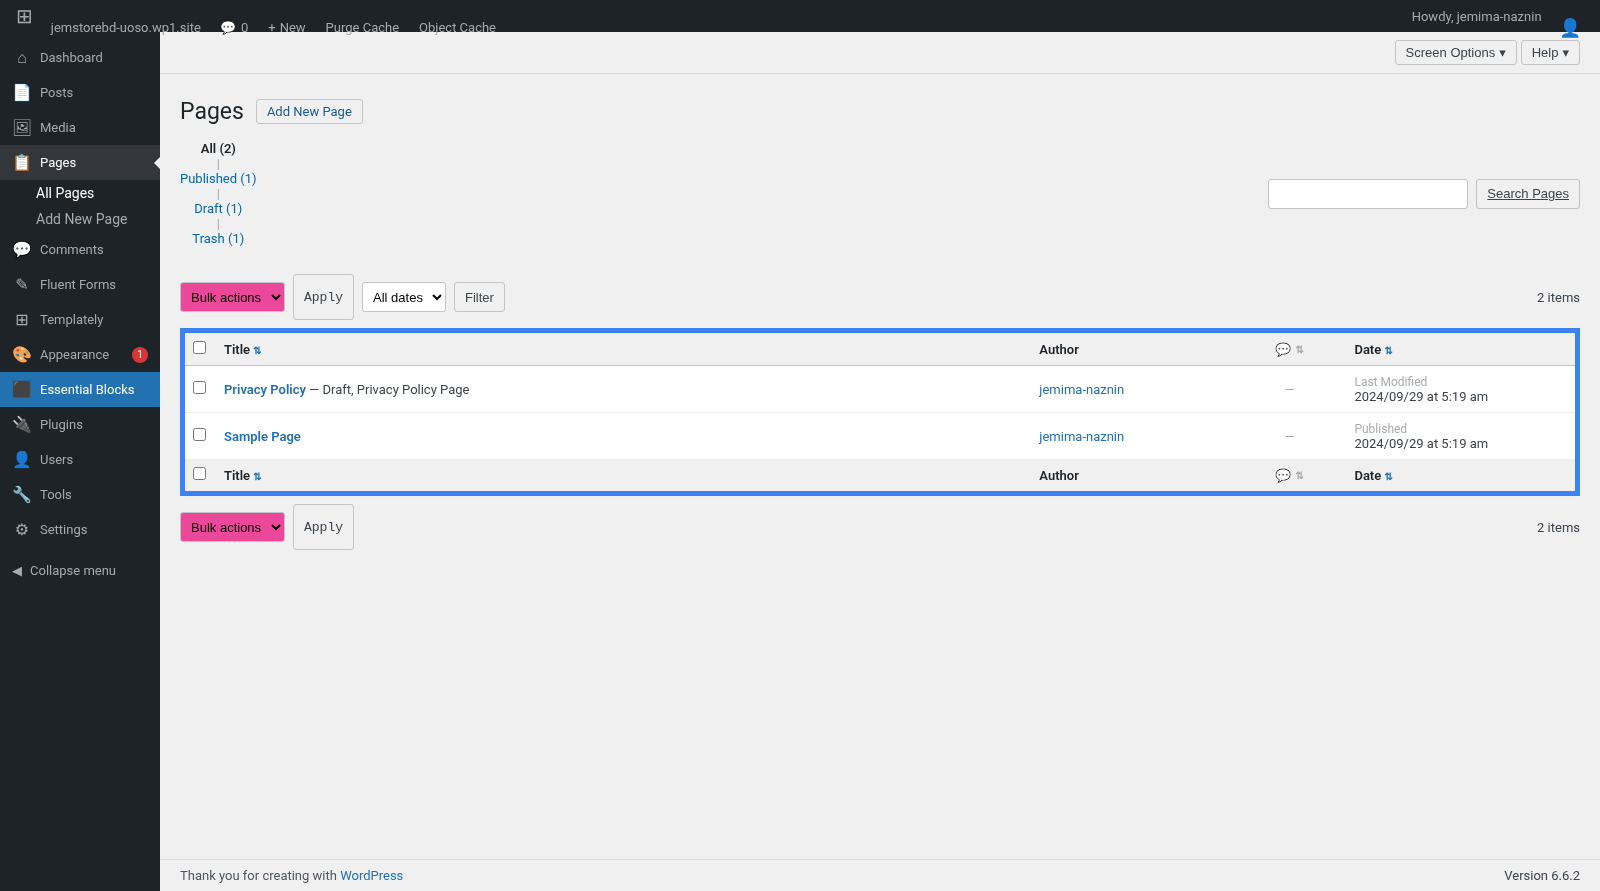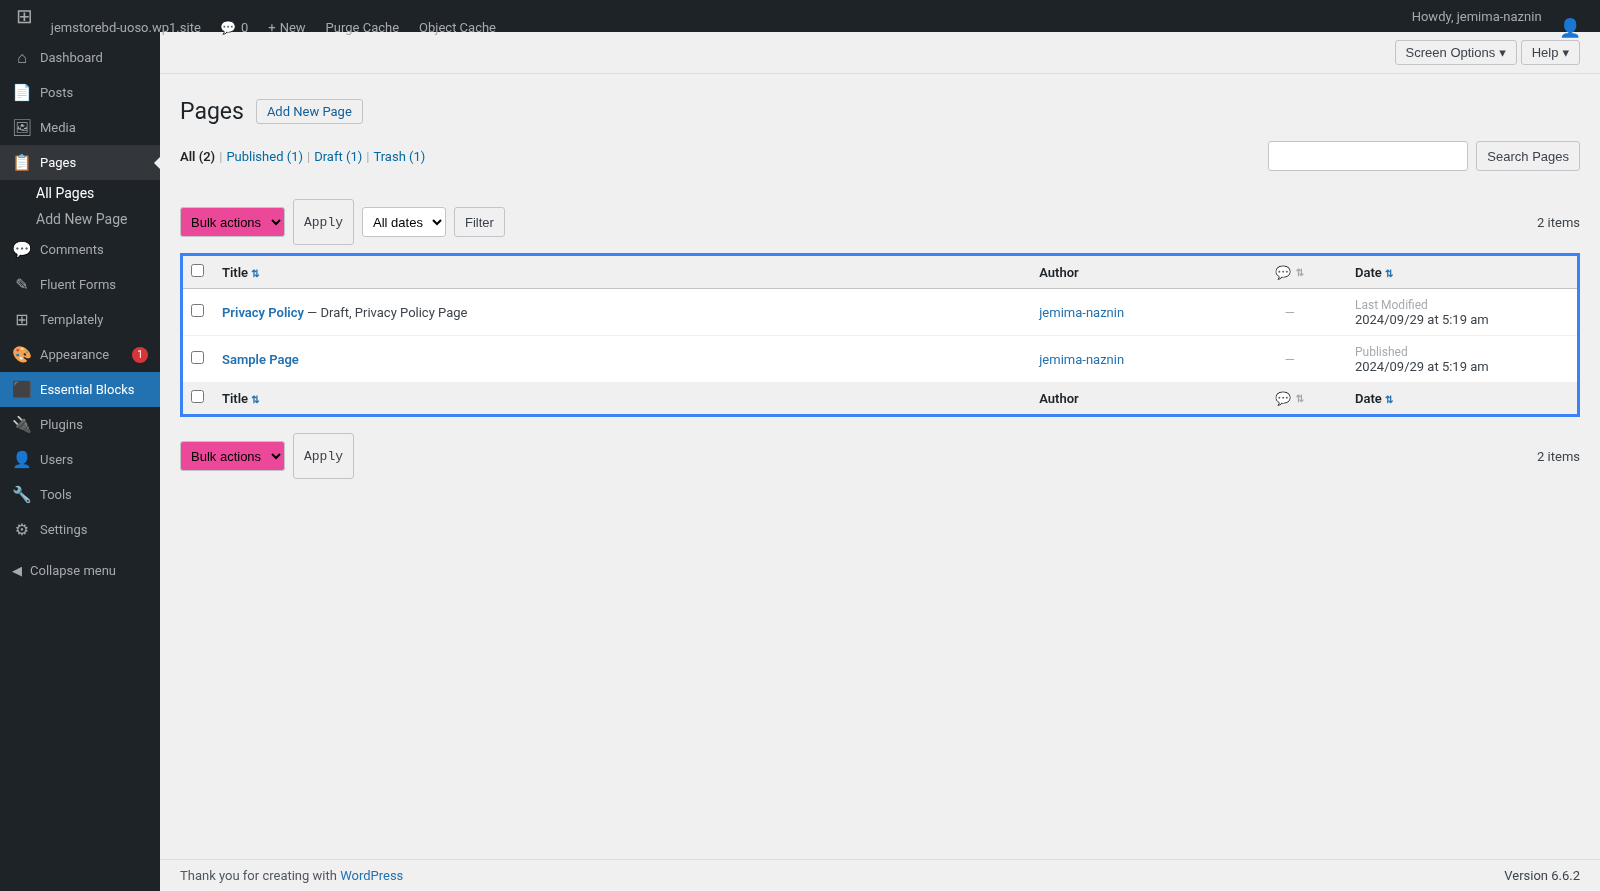--- a/index.html
+++ b/index.html
@@ -147,32 +147,34 @@
       text-decoration: none;
     }
 
     
     .subsubsub {
       display: flex;
       align-items: center;
       gap: 0;
       margin-bottom: 16px;
       font-size: 13px;
+      flex-direction: column;
     }
     .subsubsub a { color: #0369a1; text-decoration: none; }
     .subsubsub .current { color: #1d2327; font-weight: 600; }
     .subsubsub .sep { margin: 0 4px; color: #a7aaad; }
 
     
     .search-box {
       display: flex;
       gap: 8px;
       align-items: flex-start;
       float: right;
       margin-bottom: 16px;
+      text-decoration: underline;
     }
     .search-input {
       border: 1px solid #c3c4c7;
       border-radius: 3px;
       padding: 4px 8px;
       font-size: 13px;
       width: 200px;
       height: 30px;
     }
     .search-btn {
@@ -236,23 +238,23 @@
       margin-left: auto;
       font-size: 13px;
       color: #3c434a;
     }
 
     
     .wp-list-table {
       width: 100%;
       border-collapse: collapse;
       background: #fff;
-      border: 3px solid #3b82f6;
-      border-radius: 3px;
-      margin-bottom: 16px;
+      border: 5px solid #3b82f6;
+      border-radius: 3px;
+      margin-bottom: 8px;
     }
     .wp-list-table th {
       background: #f0f0f1;
       border-bottom: 1px solid #c3c4c7;
       padding: 8px 10px;
       text-align: left;
       font-weight: 600;
       font-size: 13px;
       color: #1d2327;
     }

